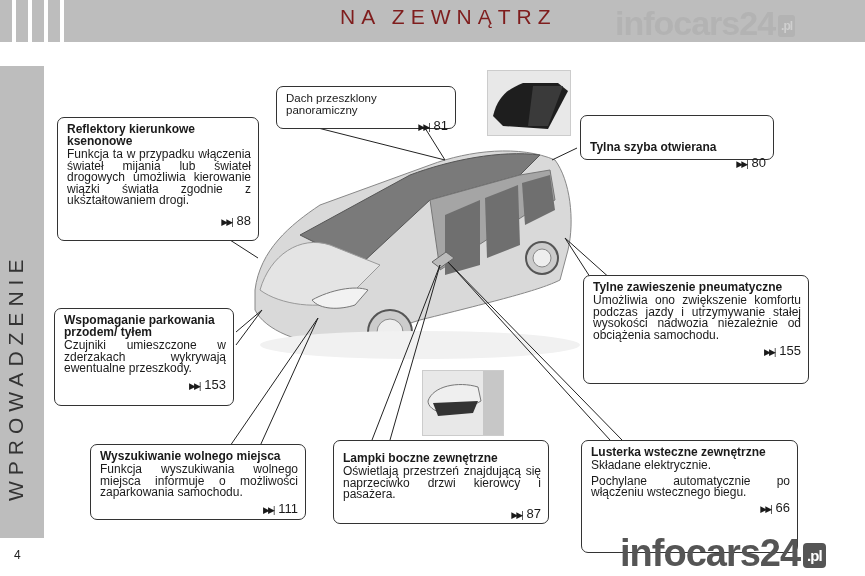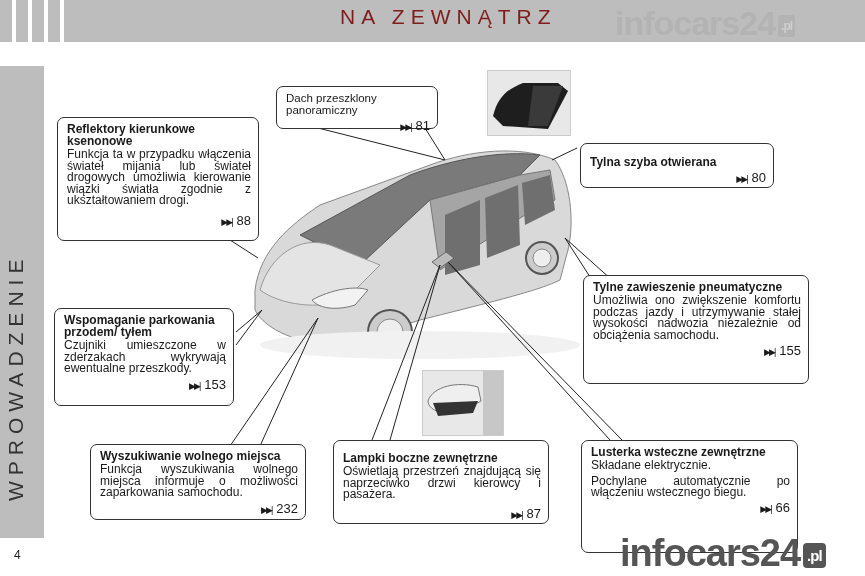--- a/index.html
+++ b/index.html
@@ -96,46 +96,46 @@
       <rect x="60" y="0" width="20" height="64" fill="#c7c7c7"></rect>
     </svg>
 </div>
 
 <div class="box" style="left:57px;top:117px;width:202px;height:124px;">
   <div class="title">Reflektory kierunkowe ksenonowe</div>
   <div class="body">Funkcja ta w przypadku włączenia świateł mijania lub świateł drogowych umożliwia kierowanie wiązki światła zgodnie z ukształtowaniem drogi.</div>
   <div class="ref"><span class="arrow">▶▶|</span><span>88</span></div>
 </div>
 
-<div class="box" style="left:276px;top:86px;width:162px;height:43px;padding-top:5px;">
+<div class="box" style="left:276px;top:86px;width:180px;height:43px;padding-top:5px;">
   <div class="title" style="font-weight:normal;font-size:11.5px;">Dach przeszklony panoramiczny</div>
   <div class="ref" style="margin-top:2px;"><span class="arrow">▶▶|</span><span>81</span></div>
 </div>
 
-<div class="box" style="left:580px;top:115px;width:194px;height:45px;padding-top:12px;margin-top:28px;">
+<div class="box" style="left:580px;top:115px;width:194px;height:45px;padding-top:25px;">
   <div class="title">Tylna szyba otwierana</div>
   <div class="ref" style="margin-top:0;"><span class="arrow">▶▶|</span><span>80</span></div>
 </div>
 
 <div class="box" style="left:583px;top:275px;width:226px;height:109px;">
   <div class="title">Tylne zawieszenie pneumatyczne</div>
   <div class="body">Umożliwia ono zwiększenie komfortu podczas jazdy i utrzymywanie stałej wysokości nadwozia niezależnie od obciążenia samochodu.</div>
   <div class="ref" style="margin-top:2px;"><span class="arrow">▶▶|</span><span>155</span></div>
 </div>
 
 <div class="box" style="left:54px;top:308px;width:180px;height:98px;">
   <div class="title">Wspomaganie parkowania przodem/ tyłem</div>
   <div class="body">Czujniki umieszczone w zderzakach wykrywają ewentualne przeszkody.</div>
   <div class="ref" style="margin-top:2px;"><span class="arrow">▶▶|</span><span>153</span></div>
 </div>
 
 <div class="box" style="left:90px;top:444px;width:216px;height:76px;">
   <div class="title">Wyszukiwanie wolnego miejsca</div>
   <div class="body">Funkcja wyszukiwania wolnego miejsca informuje o możliwości zaparkowania samochodu.</div>
-  <div class="ref" style="margin-top:2px;"><span class="arrow">▶▶|</span><span>232</span></div>
+  <div class="ref" style="margin-top:2px;"><span class="arrow">▶▶|</span><span>111</span></div>
 </div>
 
 <div class="box" style="left:333px;top:440px;width:216px;height:84px;padding-top:11px;">
   <div class="title">Lampki boczne zewnętrzne</div>
   <div class="body">Oświetlają przestrzeń znajdującą się naprzeciwko drzwi kierowcy i pasażera.</div>
   <div class="ref" style="margin-top:5px;"><span class="arrow">▶▶|</span><span>87</span></div>
 </div>
 
 <div class="box" style="left:581px;top:440px;width:217px;height:113px;">
   <div class="title">Lusterka wsteczne zewnętrzne</div>

